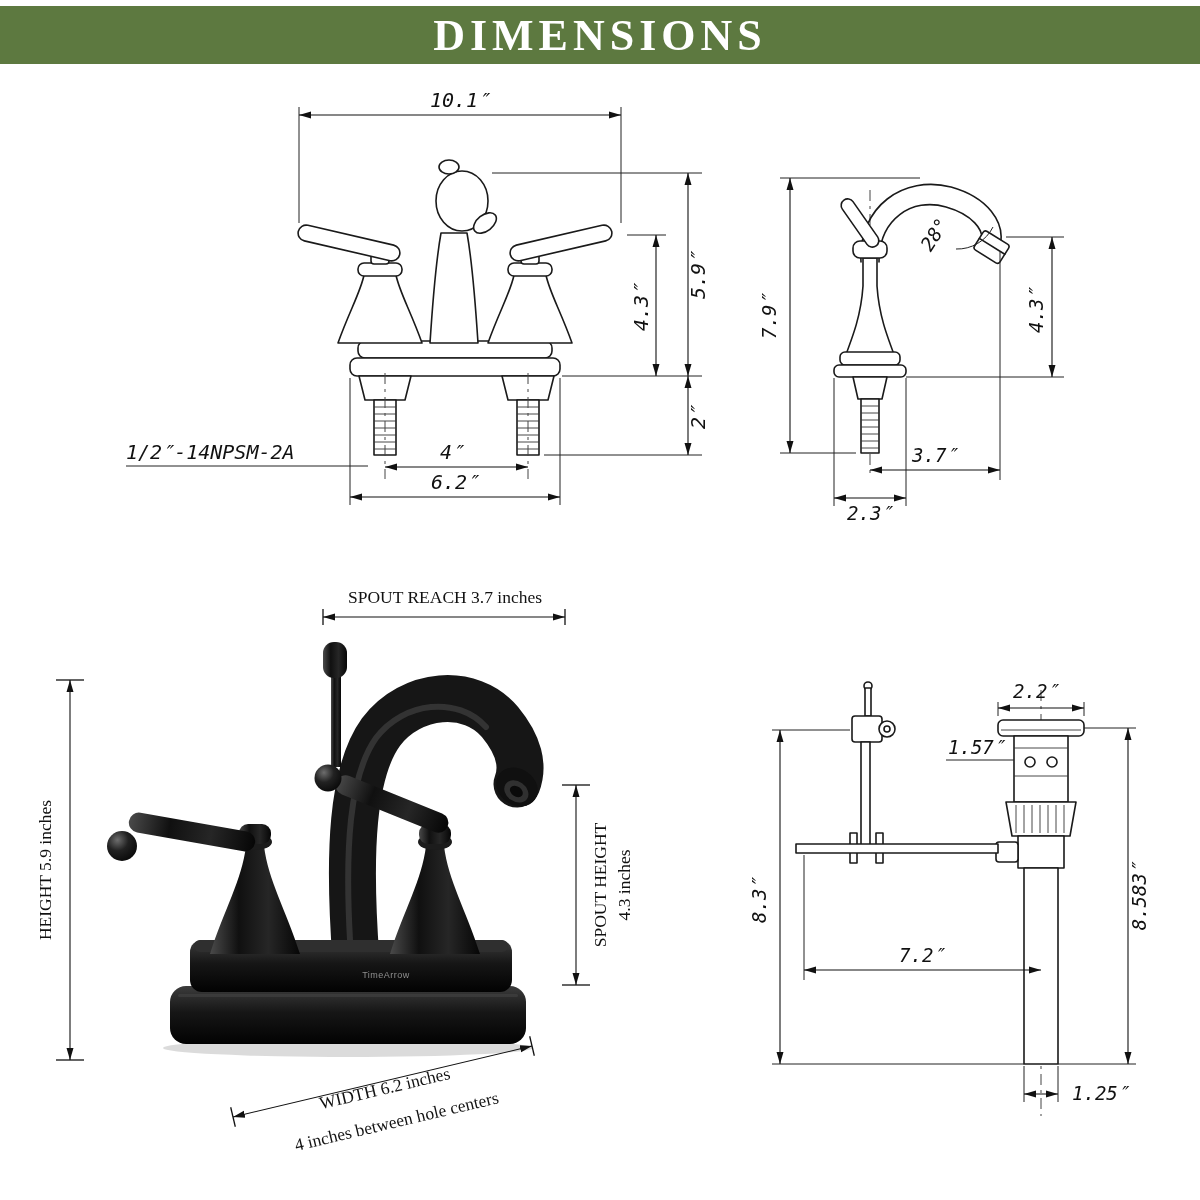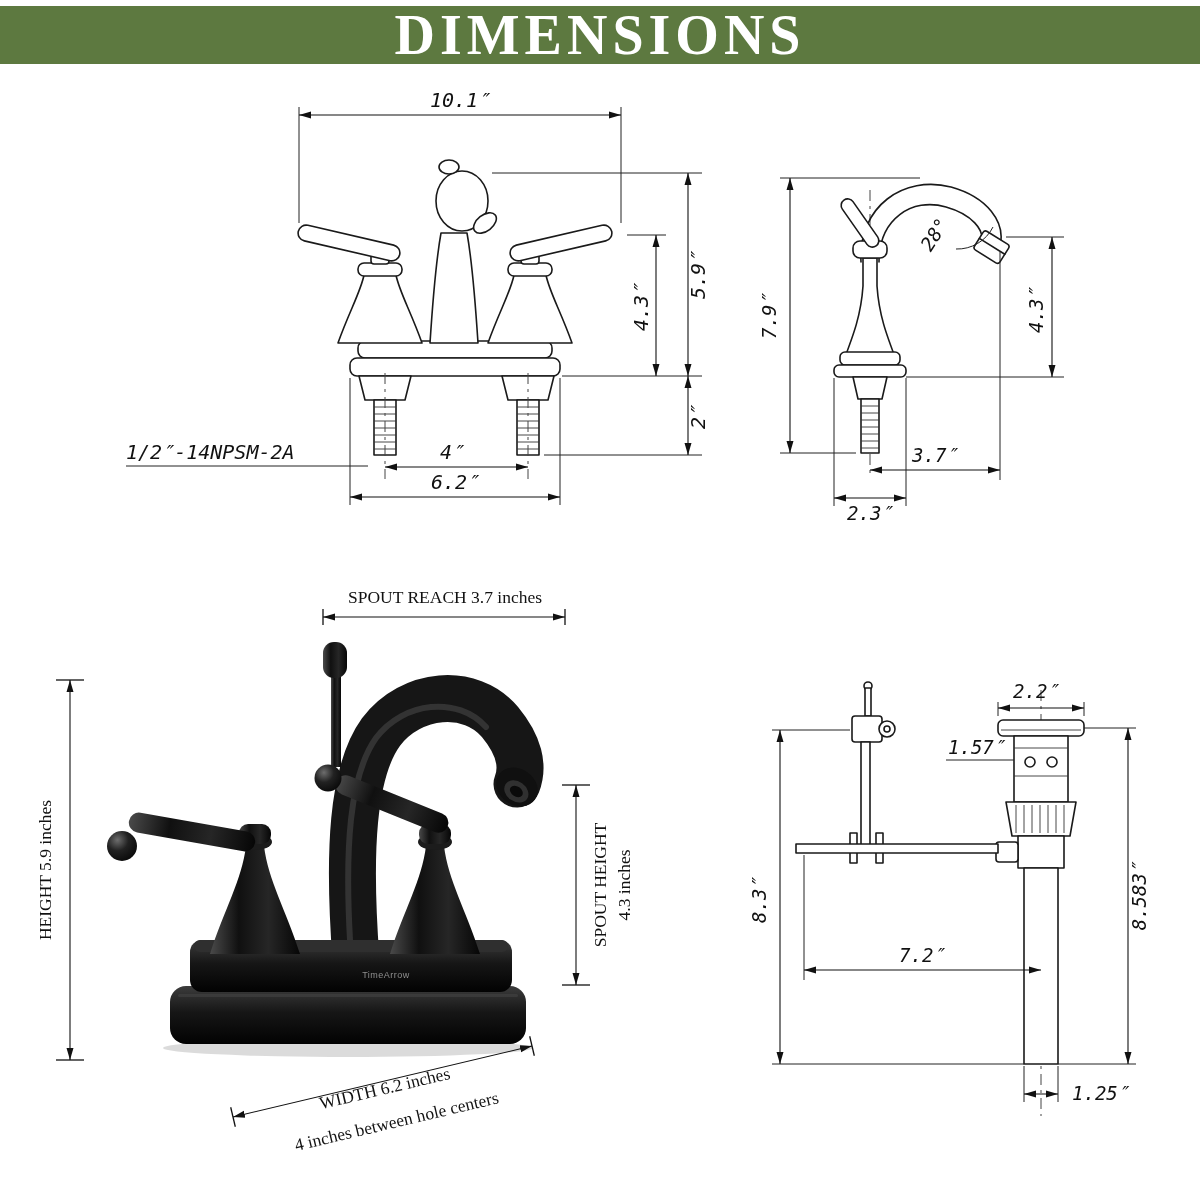--- a/index.html
+++ b/index.html
@@ -1,20 +1,20 @@
 <!DOCTYPE html>
 <html><head>
 <meta charset="utf-8">
 <style>
   *{margin:0;padding:0;box-sizing:border-box}
   html,body{background:#fff}
   body{width:1200px;height:1200px;position:relative;font-family:"Liberation Sans",sans-serif}
   .stage{position:absolute;left:0;top:0;width:1200px;height:1200px;background:#fff;overflow:hidden}
   .header{position:absolute;left:0;top:6px;width:1200px;height:58px;background:#5d7940;display:flex;align-items:center;justify-content:center}
-  .header h1{font-family:"Liberation Serif",serif;font-weight:bold;font-size:56px;letter-spacing:5px;color:#fff}
+  .header h1{font-family:"Liberation Serif",serif;font-weight:bold;font-size:44px;letter-spacing:5px;color:#fff}
   svg{position:absolute;overflow:visible}
   
   .o{fill:#fff;stroke:#1a1a1a;stroke-width:1.6;stroke-linejoin:round}
   .ln{fill:none;stroke:#1a1a1a;stroke-width:1.6;stroke-linejoin:round;stroke-linecap:round}
   .th{stroke:#333;stroke-width:.9}
   .cl{stroke:#444;stroke-width:1;stroke-dasharray:11 5 3 5;fill:none}
   .ext{stroke:#222;stroke-width:1;fill:none}
   .dim{stroke:#111;stroke-width:1.1;fill:none}
   #fv .dim{marker-start:url(#arrF);marker-end:url(#arrF)}
   #sv .dim{marker-start:url(#arrS);marker-end:url(#arrS)}

